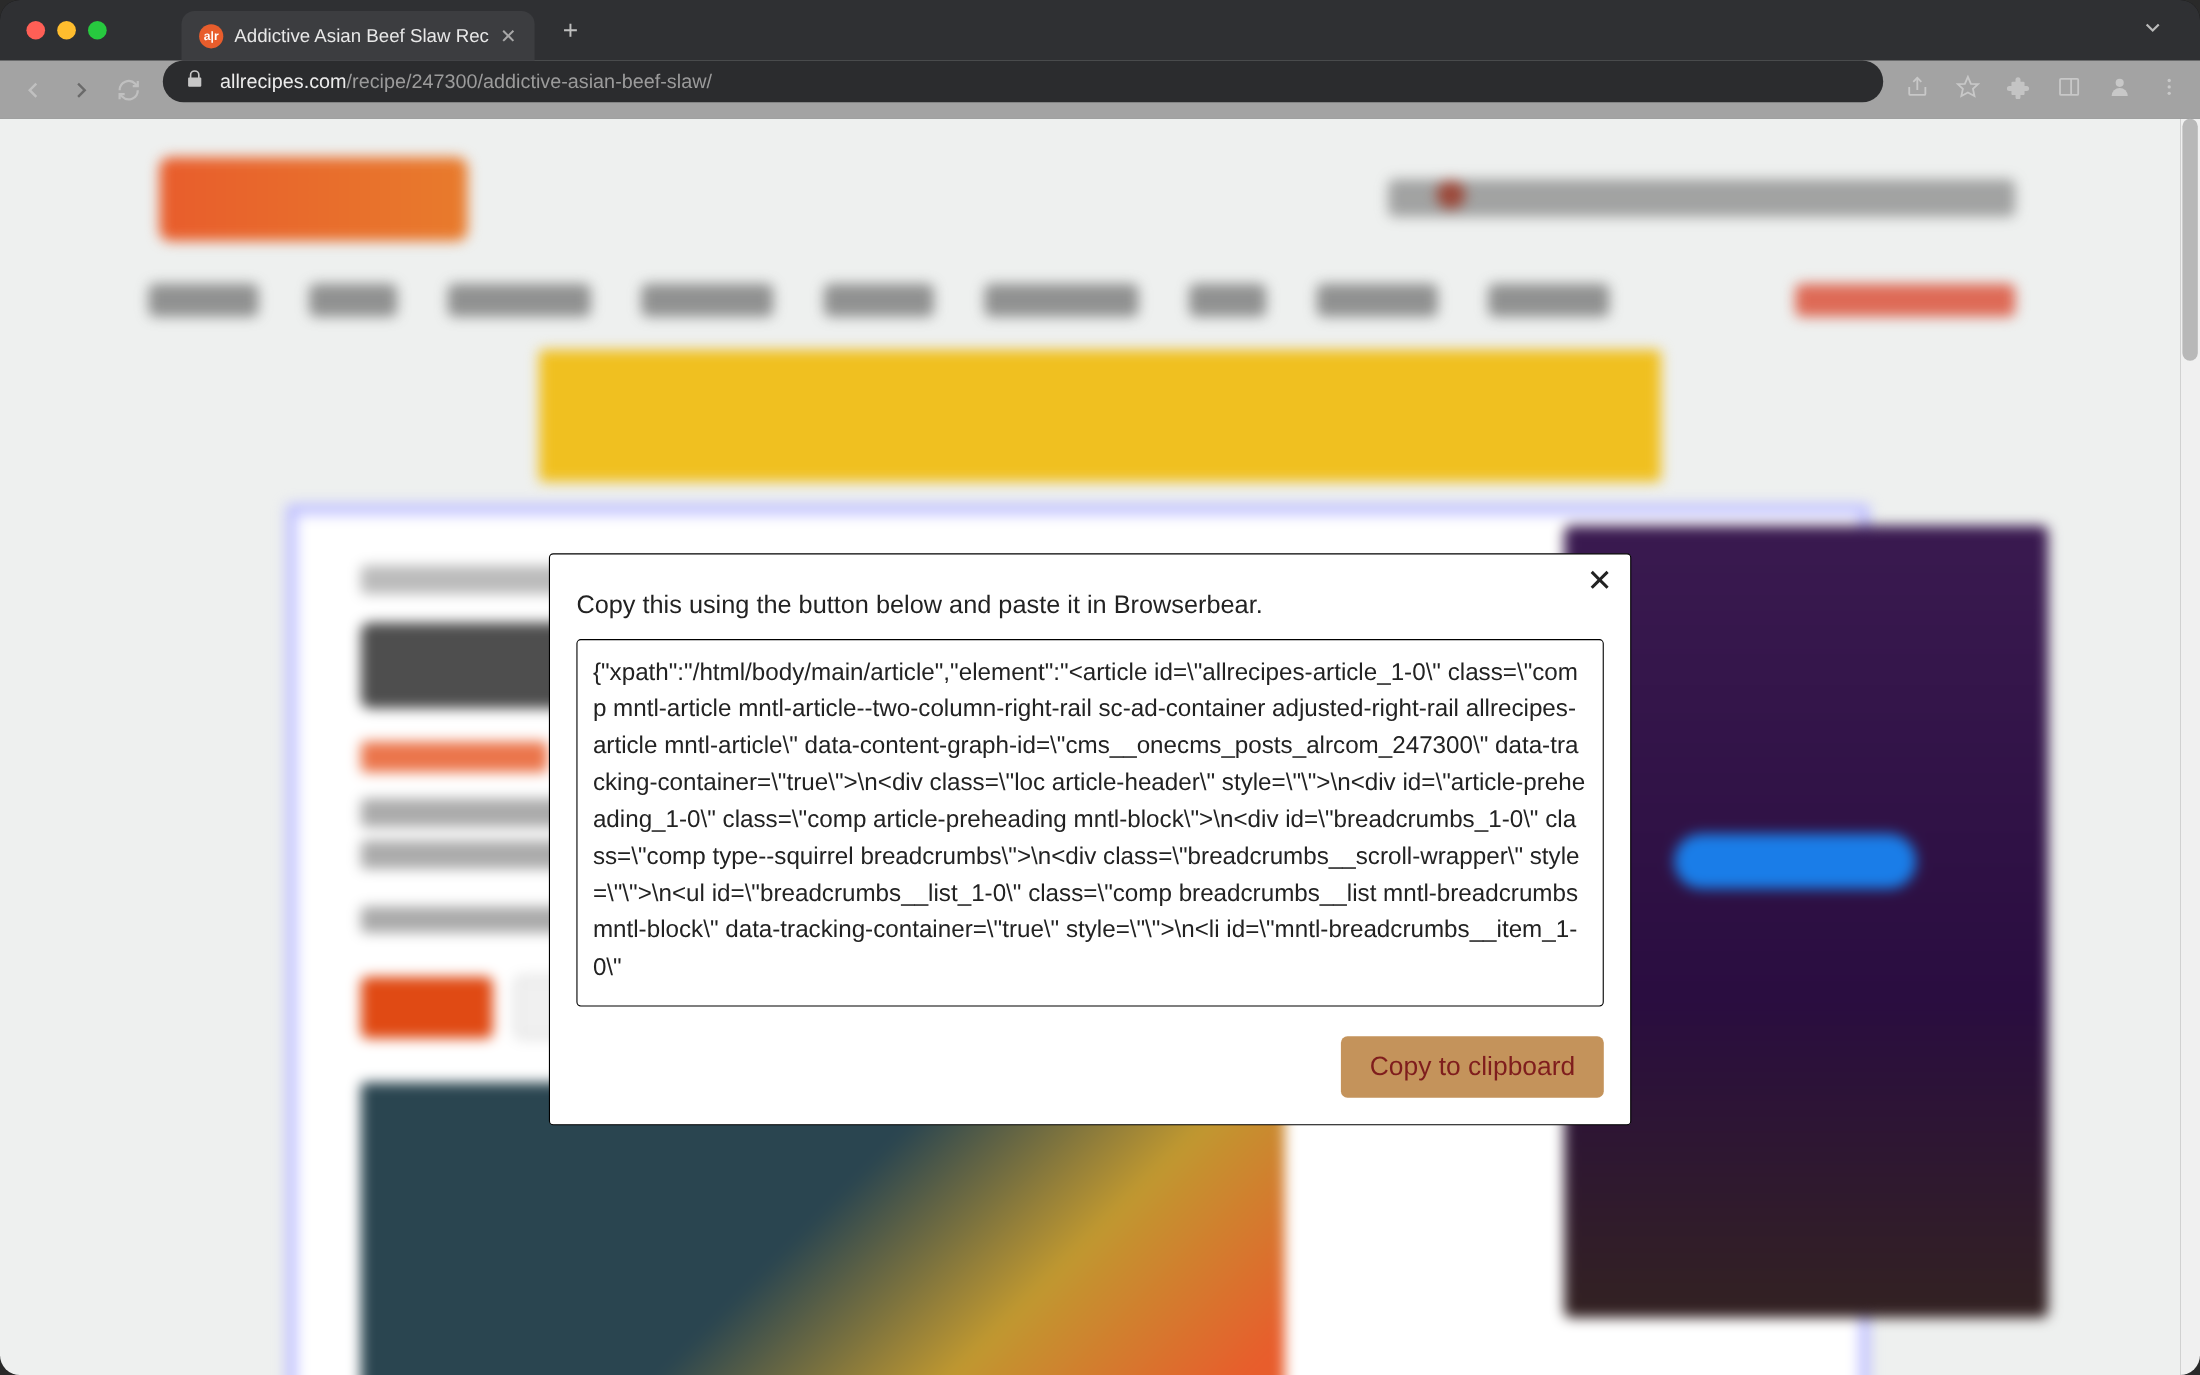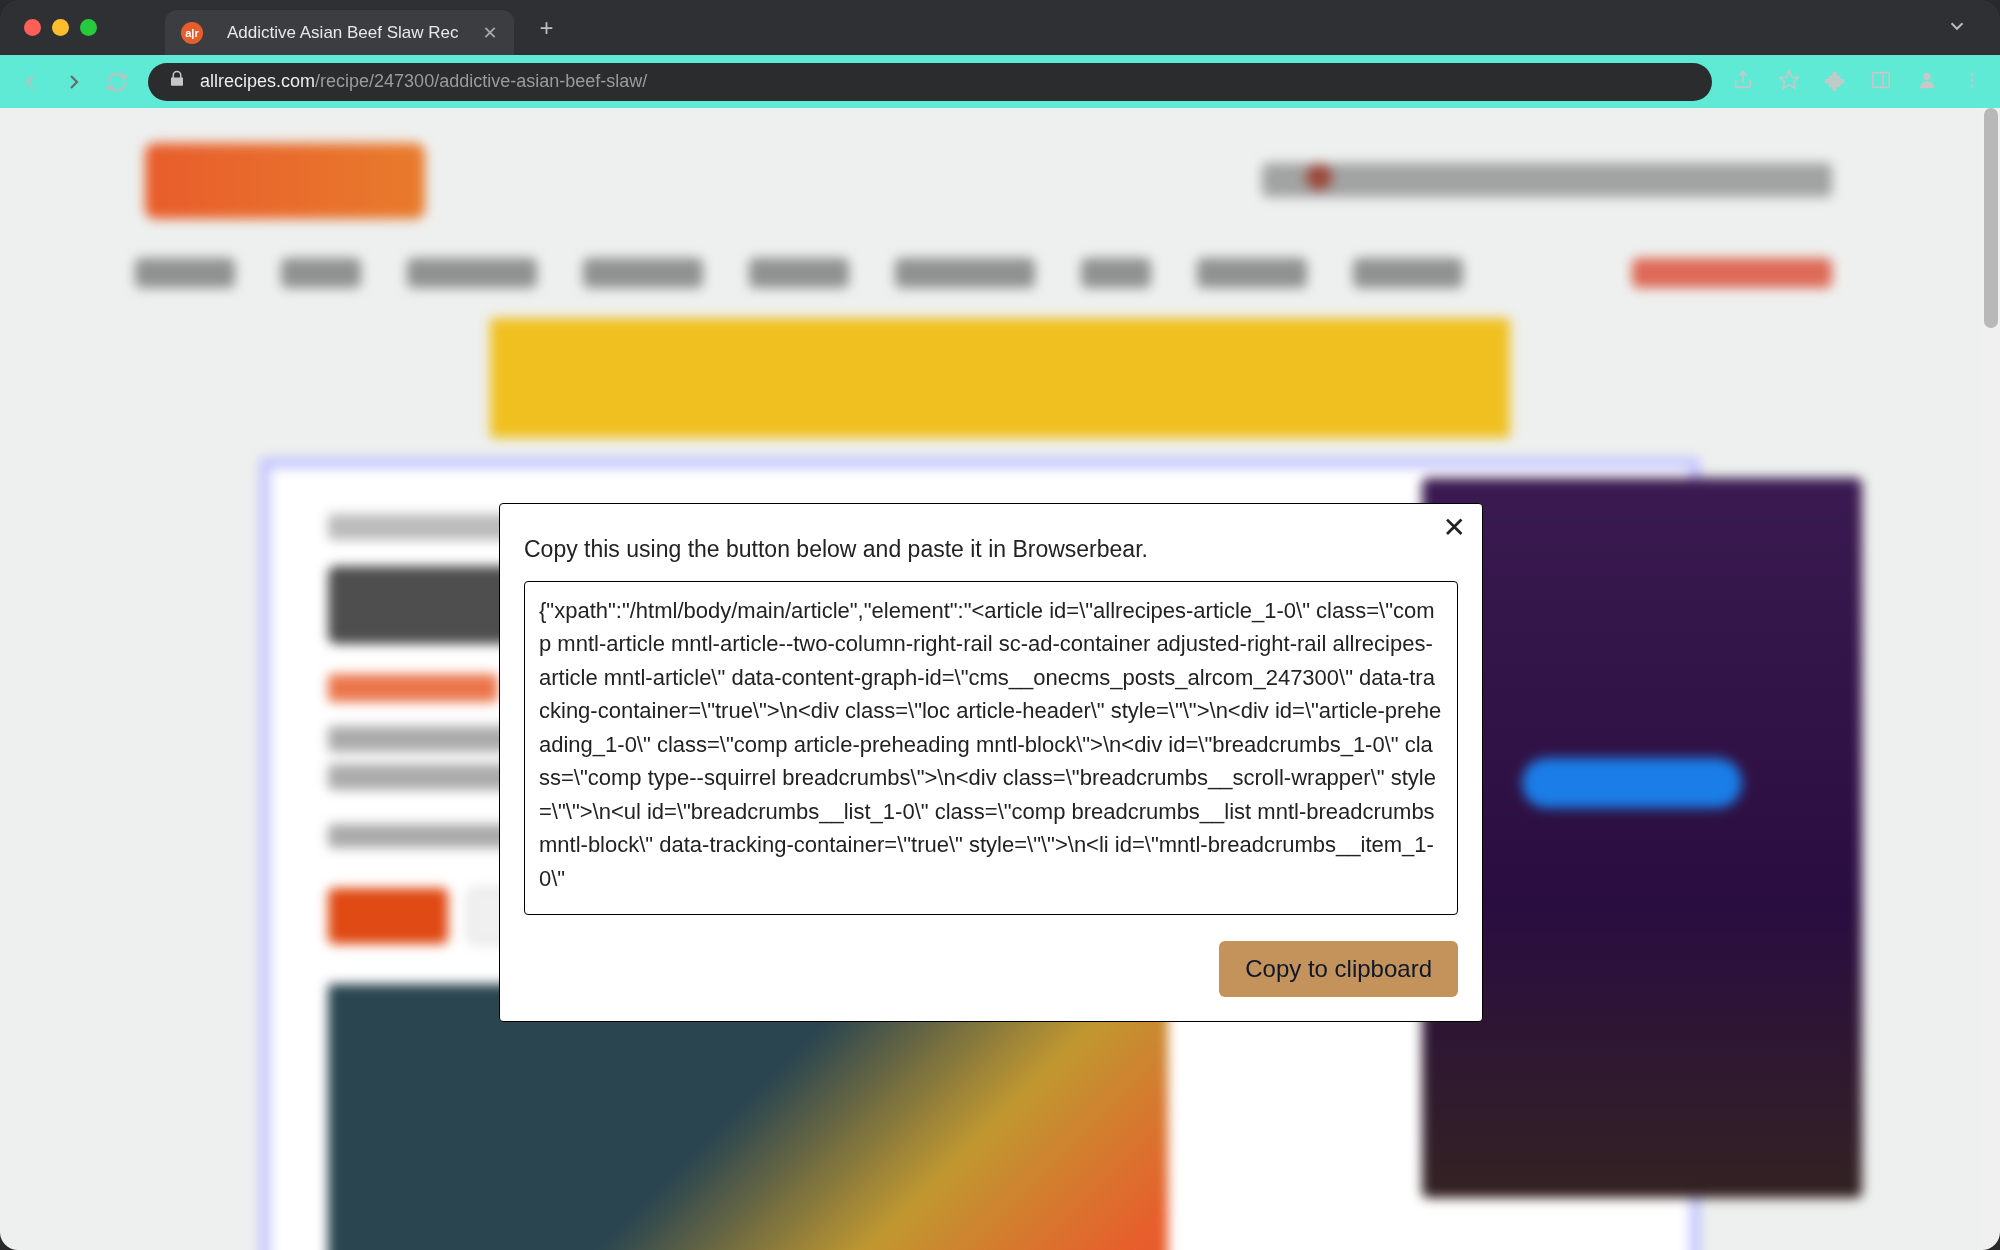--- a/index.html
+++ b/index.html
@@ -36,21 +36,21 @@
     .tl.red { background: #ff5f56; }
     .tl.yellow { background: #ffbd2e; }
     .tl.green { background: #27c93f; }
     .tab {
       display: flex;
       align-items: center;
       background: #3c3d40;
       height: 45px;
       border-radius: 12px 12px 0 0;
       padding: 0 16px;
-      gap: 24px;
+      gap: 10px;
       min-width: 310px;
       position: relative;
       top: 5px;
     }
     .tab-favicon {
       width: 22px; height: 22px;
       border-radius: 50%;
       background: #e85d2c;
       display: flex;
       align-items: center;
@@ -60,24 +60,23 @@
       font-weight: bold;
     }
     .tab-title { color: #e8e8e8; font-size: 17px; flex: 1; white-space: nowrap; overflow: hidden; }
     .tab-close { color: #a8a8a8; font-size: 18px; cursor: pointer; }
     .new-tab { color: #bfbfbf; font-size: 24px; margin-left: 18px; cursor: pointer; }
     .tabbar-right { margin-left: auto; color: #bbb; padding-right: 18px; }
 
     .addr-bar {
       height: 53px;
       display: flex;
-      align-items: center;
       padding: 0 18px;
       gap: 20px;
-      background: #5eead4;
+      background: #a3a3a3;
     }
     .nav-btn { color: #c0c0c0; display: flex; align-items: center; justify-content: center; }
     .nav-btn.disabled { color: #6a6a6a; }
     .url-box {
       flex: 1;
       background: #2b2c2e;
       height: 38px;
       border-radius: 22px;
       display: flex;
       align-items: center;
@@ -200,21 +199,21 @@
       line-height:1.52;
       color:#222;
       font-family: inherit;
       resize:none;
       overflow-y:scroll;
       word-break: break-all;
     }
     .modal-footer { display:flex; justify-content:flex-end; margin-top:22px; }
     .copy-btn {
       background:#c4935b;
-      color:#0f172a;
+      color:#7f1d1d;
       font-size:24px;
       border:none;
       border-radius:6px;
       padding:14px 26px;
       cursor:pointer;
     }
 
     
     .frame {
       position:absolute; inset:0;

